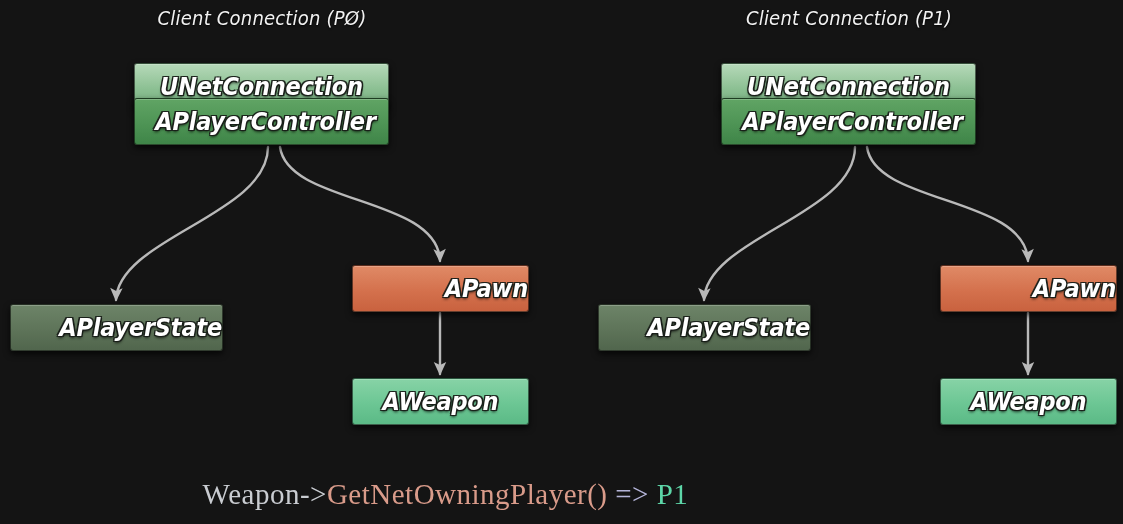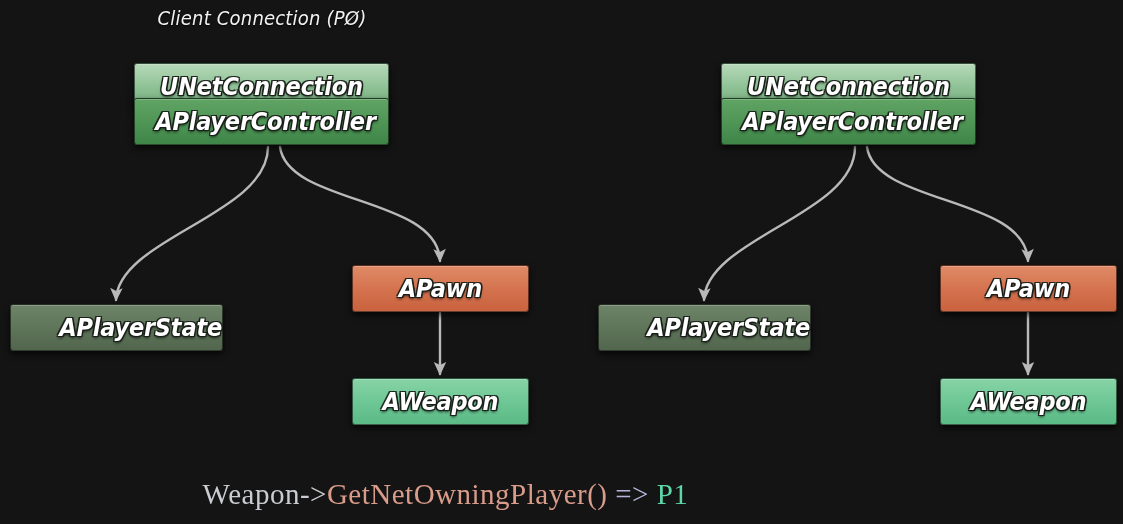--- a/index.html
+++ b/index.html
@@ -76,21 +76,21 @@
        1.4px -1.4px 0 rgba(25,30,25,0.92),
       -1.4px  1.4px 0 rgba(25,30,25,0.92),
        1.4px  1.4px 0 rgba(25,30,25,0.92),
        0 2px 3px rgba(0,0,0,0.75);
   }
 
   
   .node.netconn      { background: linear-gradient(180deg, #b6d9b9 0%, #8cc093 55%, #74ad7d 100%); margin-top: 22px; }
   .node.controller   { background: linear-gradient(180deg, #60a464 0%, #4e9455 55%, #3f8548 100%); padding-left: 8px; }
   .node.playerstate  { background: linear-gradient(180deg, #6d8468 0%, #5e7459 55%, #51664d 100%); justify-content: flex-end; }
-  .node.pawn         { background: linear-gradient(180deg, #e08a66 0%, #d4714d 55%, #c9623f 100%); }
+  .node.pawn         { background: linear-gradient(180deg, #e08a66 0%, #d4714d 55%, #c9623f 100%); justify-content: flex-end; }
   .node.weapon       { background: linear-gradient(180deg, #87d3a6 0%, #6cc694 55%, #5bba86 100%); }
 
   
   #code-line {
     position: absolute;
     left: 0;
     right: 0;
     text-align: center;
     font-family: Liberation Serif, serif;
     font-size: 29px;
@@ -115,20 +115,21 @@
         <path d="M268,147 C268,215 118,238 116,300" fill="none" stroke="#b9b9b9" stroke-width="2.4" stroke-linecap="round" marker-end="url(#arrowhead)"></path>
         <path d="M280,147 C288,205 438,196 440,261" fill="none" stroke="#b9b9b9" stroke-width="2.4" stroke-linecap="round" marker-end="url(#arrowhead)"></path>
         <path d="M440,313 L440,374" fill="none" stroke="#b9b9b9" stroke-width="2.4" stroke-linecap="round" marker-end="url(#arrowhead)"></path>
         <path d="M855,147 C855,215 706,238 704,300" fill="none" stroke="#b9b9b9" stroke-width="2.4" stroke-linecap="round" marker-end="url(#arrowhead)"></path>
         <path d="M867,147 C875,205 1026,196 1028,261" fill="none" stroke="#b9b9b9" stroke-width="2.4" stroke-linecap="round" marker-end="url(#arrowhead)"></path>
         <path d="M1028,313 L1028,374" fill="none" stroke="#b9b9b9" stroke-width="2.4" stroke-linecap="round" marker-end="url(#arrowhead)"></path>
       </g>
   </svg>
 
   <div class="group-title" style="left: 262px; top: 6px; color: rgb(242, 242, 242);">Client Connection (PØ)</div>
+  <div class="group-title" style="left: 849px; top: 6px; color: rgb(242, 242, 242);">Client Connection (P1)</div>
 
   <div id="node-layer">
       <div class="node netconn" style="left: 134px; top: 41px; width: 255px; height: 47px;">
         <span class="label">UNetConnection</span>
       </div>
       <div class="node controller" style="left: 134px; top: 98px; width: 255px; height: 47px;">
         <span class="label">APlayerController</span>
       </div>
       <div class="node playerstate" style="left: 10px; top: 304px; width: 213px; height: 47px;">
         <span class="label">APlayerState</span>

